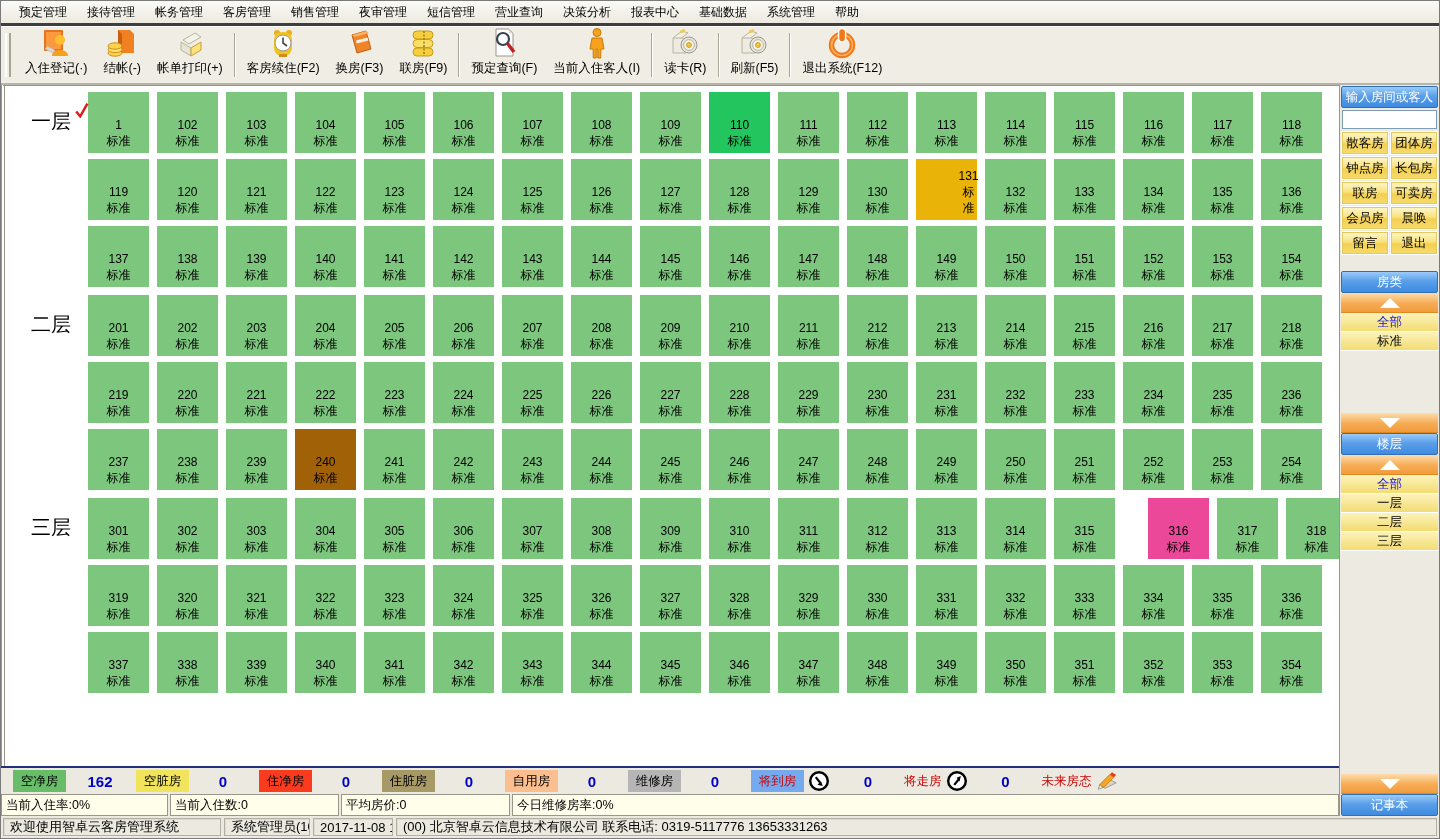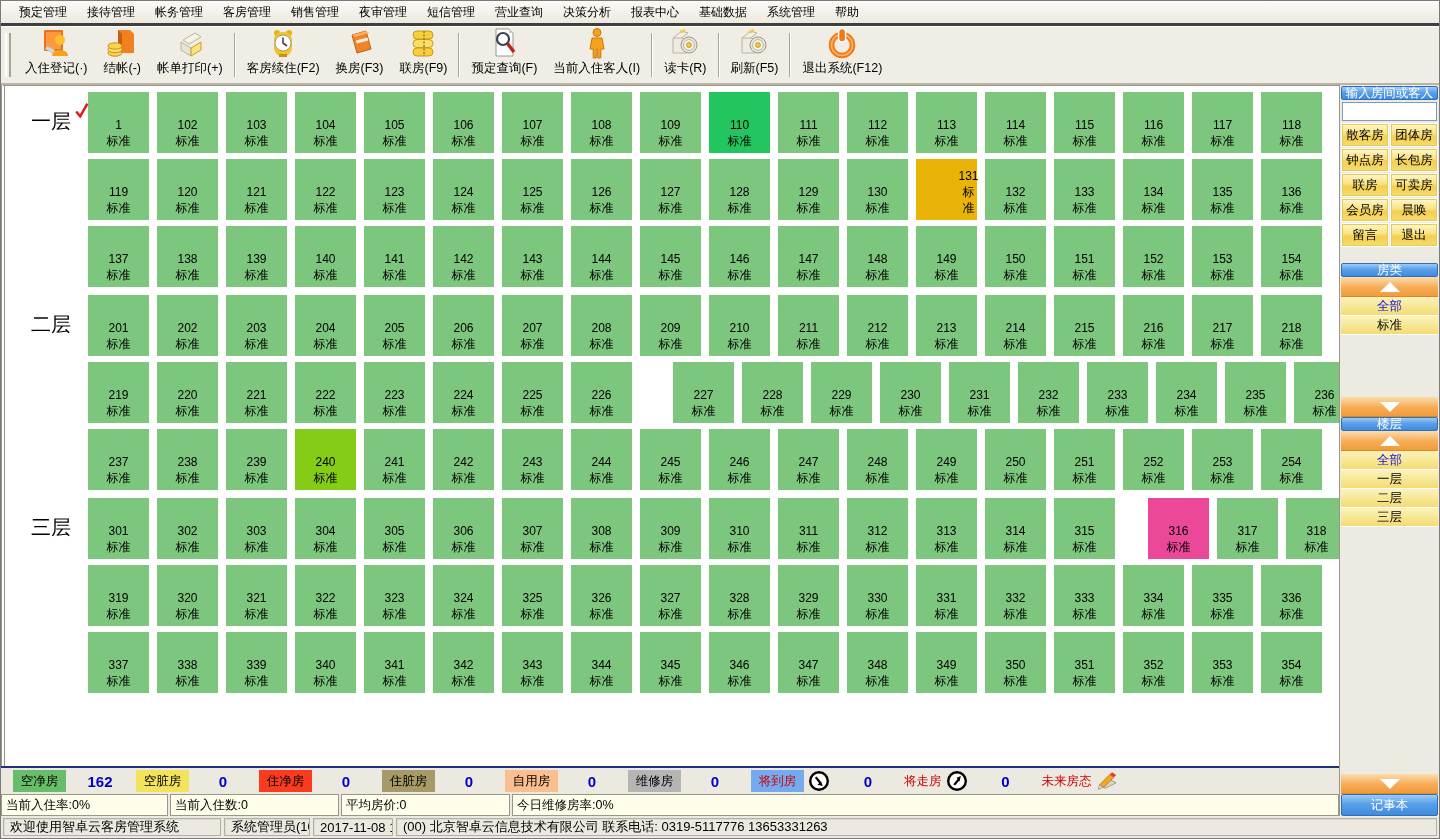--- a/index.html
+++ b/index.html
@@ -26,21 +26,21 @@
   .room-panel { flex:1 1 auto; background:#FFFFFF; border-left:4px double #9A968A; border-top:1px solid #9A968A; position:relative; overflow:hidden; padding:6px 0 0 0; }
   .floor-block { position:relative; margin-bottom:8px; }
   .floor-label { position:absolute; left:26px; top:16px; font-size:20px; color:#000; display:flex; align-items:flex-start; white-space:nowrap; }
   .floor-check { margin:-8px 0 0 2px; }
   .room-row { display:flex; gap:8px; margin:0 0 6px 83px; }
   .room-cell { width:61px; height:61px; flex:0 0 auto; display:flex; flex-direction:column; justify-content:flex-end; align-items:center; padding-bottom:4px; font-size:12px; line-height:16px; cursor:default; }
   .room-cell span { display:block; text-align:center; }
 
   
   .sidebar { width:100px; flex:0 0 auto; background:#EDEAE1; border-left:1px solid #9A968A; display:flex; flex-direction:column; padding:1px 1px 0 1px; }
-  .side-header { height:14px; flex:0 0 auto; background:linear-gradient(#9BCBF9,#5B9FE9 45%,#3E8BE0); color:#fff; font-size:12.5px; display:flex; align-items:center; justify-content:center; border:1px solid #2E6FB5; border-radius:2px; cursor:default; }
+  .side-header { height:22px; flex:0 0 auto; background:linear-gradient(#9BCBF9,#5B9FE9 45%,#3E8BE0); color:#fff; font-size:12.5px; display:flex; align-items:center; justify-content:center; border:1px solid #2E6FB5; border-radius:2px; cursor:default; }
   .side-input { height:19px; flex:0 0 auto; background:#fff; border:1px solid #7F9DB9; margin:2px 1px 2px 1px; font-size:12px; padding:0 3px; width:calc(100% - 2px); }
   .side-btns { display:grid; grid-template-columns:1fr 1fr; gap:1px; flex:0 0 auto; }
   .side-btn { height:24px; background:linear-gradient(#FEF7CE,#F9E27E 45%,#F3CF52 55%,#F6DC6E); border:1px solid #FFFFFF; outline:1px solid #E6C95C; outline-offset:-2px; display:flex; align-items:center; justify-content:center; font-size:12.5px; cursor:default; }
   .side-gap16 { height:16px; flex:0 0 auto; }
   .side-gap62 { height:62px; flex:0 0 auto; }
   .arrow-bar { height:20px; flex:0 0 auto; background:linear-gradient(#FDDCAC,#F6AC55 55%,#F29B3C); display:flex; align-items:center; justify-content:center; border-bottom:1px solid #E08820; cursor:default; }
   .tri-up { width:0; height:0; border-left:10px solid transparent; border-right:10px solid transparent; border-bottom:10px solid #FFFFFF; }
   .tri-down { width:0; height:0; border-left:10px solid transparent; border-right:10px solid transparent; border-top:10px solid #FFFFFF; }
   .side-item { height:19px; flex:0 0 auto; background:linear-gradient(#FCF3BC,#F3DC72); border-bottom:1px solid #FFFFFF; display:flex; align-items:center; justify-content:center; font-size:12.5px; cursor:default; }
   .side-item.selected { color:#1414DC; }
@@ -535,21 +535,21 @@
                 <span>标准</span>
               </div>
               <div class="room-cell" style="background: rgb(124, 198, 125);">
                 <span>225</span>
                 <span>标准</span>
               </div>
               <div class="room-cell" style="background: rgb(124, 198, 125);">
                 <span>226</span>
                 <span>标准</span>
               </div>
-              <div class="room-cell" style="background: rgb(124, 198, 125); margin-left: 33px;">
+              <div class="room-cell" style="background: rgb(124, 198, 125);">
                 <span>227</span>
                 <span>标准</span>
               </div>
               <div class="room-cell" style="background: rgb(124, 198, 125);">
                 <span>228</span>
                 <span>标准</span>
               </div>
               <div class="room-cell" style="background: rgb(124, 198, 125);">
                 <span>229</span>
                 <span>标准</span>
@@ -589,21 +589,21 @@
                 <span>标准</span>
               </div>
               <div class="room-cell" style="background: rgb(124, 198, 125);">
                 <span>238</span>
                 <span>标准</span>
               </div>
               <div class="room-cell" style="background: rgb(124, 198, 125);">
                 <span>239</span>
                 <span>标准</span>
               </div>
-              <div class="room-cell" style="background: #84cc16;">
+              <div class="room-cell" style="background: #a16207;">
                 <span>240</span>
                 <span>标准</span>
               </div>
               <div class="room-cell" style="background: rgb(124, 198, 125);">
                 <span>241</span>
                 <span>标准</span>
               </div>
               <div class="room-cell" style="background: rgb(124, 198, 125);">
                 <span>242</span>
                 <span>标准</span>

